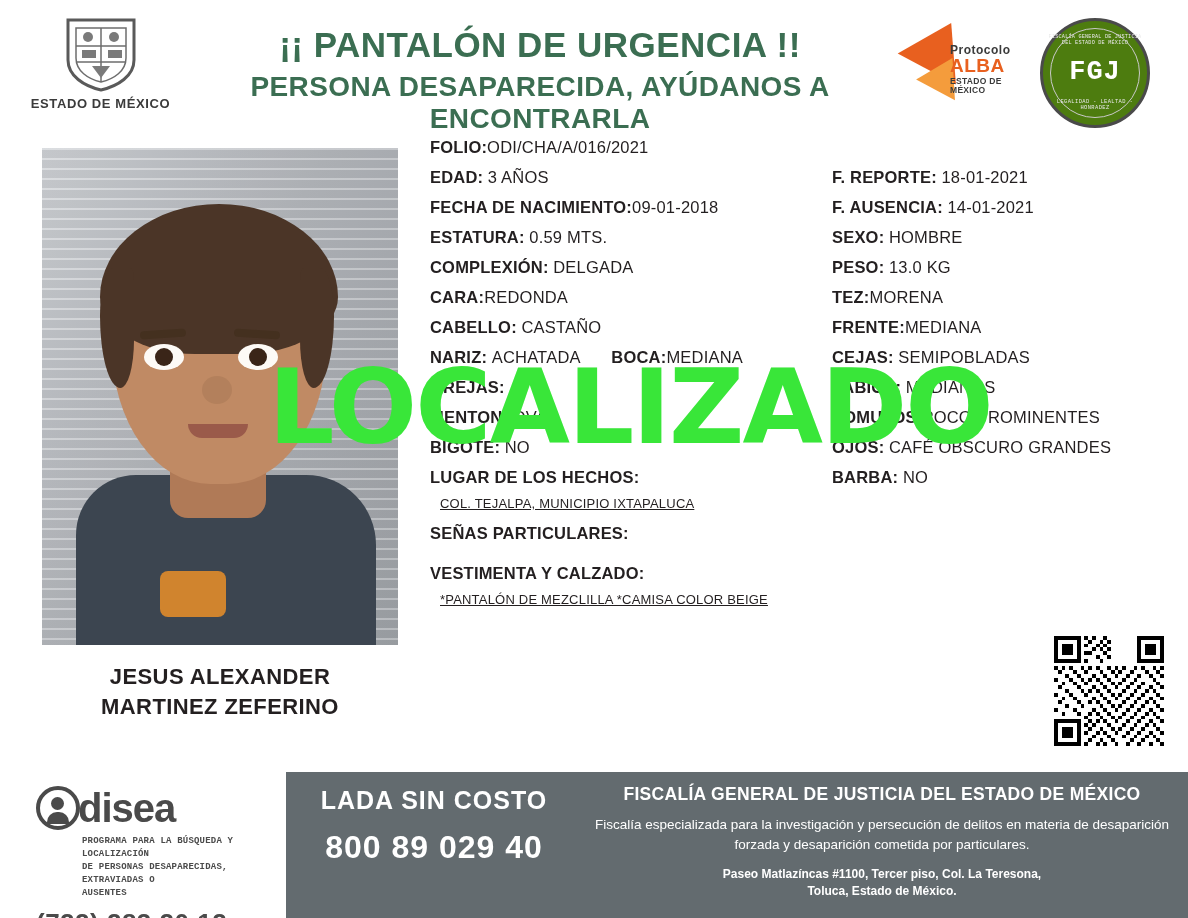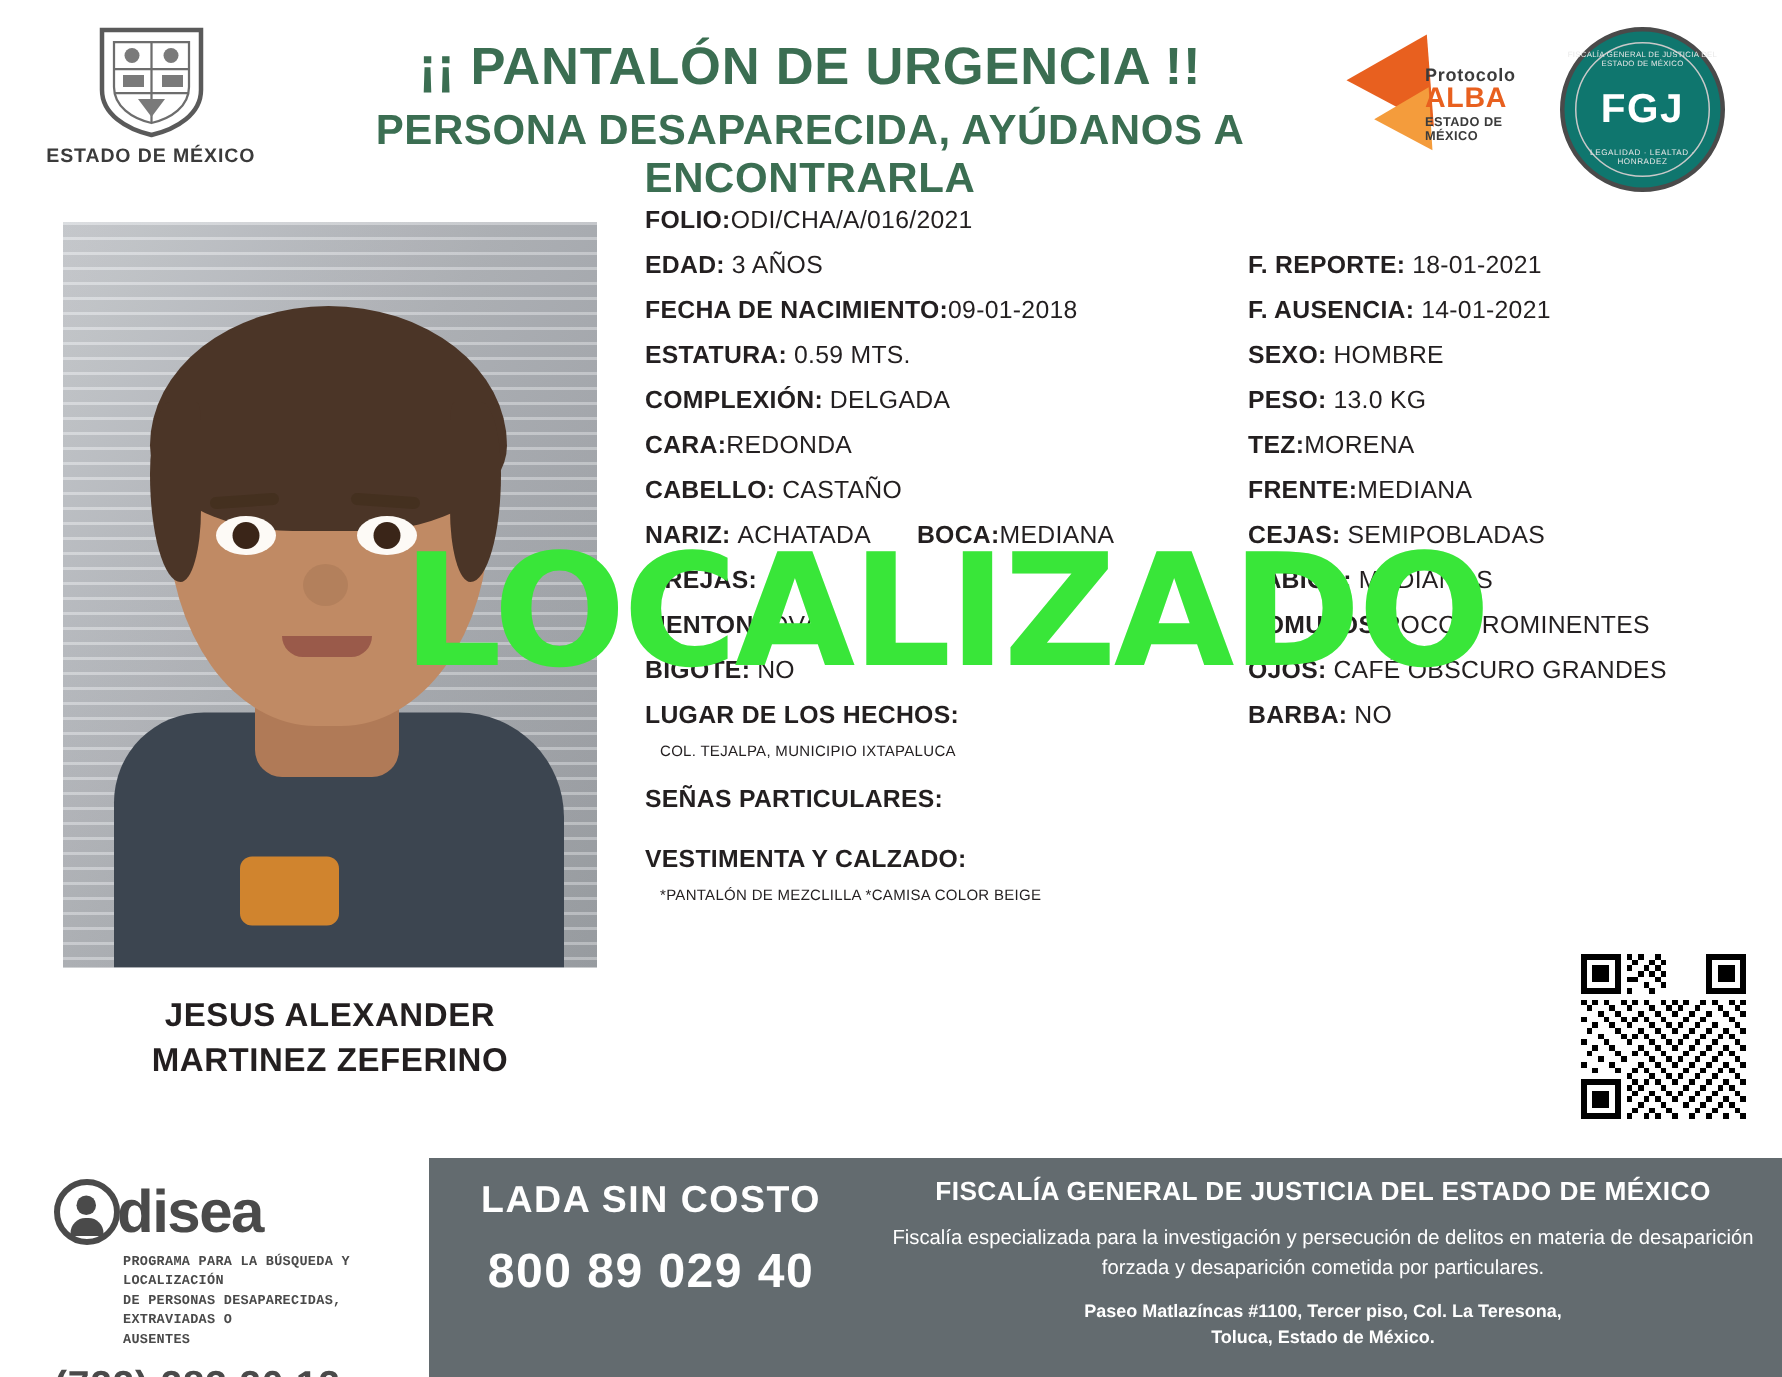--- a/index.html
+++ b/index.html
@@ -110,24 +110,25 @@
   .alba-logo .alba-t3 { font-size: 8.5px; font-weight: bold; margin-top: 2px; letter-spacing: 0.3px;}
 
   
   .fgj-seal {
     position: absolute;
     left: 1040px;
     top: 18px;
     width: 110px;
     height: 110px;
     border-radius: 50%;
-    background: #0f766e;
+    background: #4d7c0f;
     border: 3px solid #4a4a4a;
     color: #fff;
     box-sizing: border-box;
+    font-family: Liberation Mono, monospace;
   }
   .fgj-seal .ring {
     position: absolute;
     left: 7px; top: 7px; right: 7px; bottom: 7px;
     border-radius: 50%;
     border: 1px solid #c9c9c9;
   }
   .fgj-seal .fgj-top {
     position: absolute;
     top: 13px; left: 0; right: 0;
@@ -323,23 +324,24 @@
   .lbl {
     font-weight: bold;
     letter-spacing: 0.2px;
   }
   .val {
     font-weight: normal;
     letter-spacing: 0.2px;
   }
   .inline-2nd { margin-left: 26px; }
   .subline {
-    font-size: 10px;
+    font-size: 13px;
     letter-spacing: 0.2px;
     padding-left: 10px;
+    text-decoration: underline;
   }
   .blockrow { height: 28px; }
   .gap { height: 12px; }
 
   
   .localizado {
     position: absolute;
     left: 150px;
     top: 355px;
     width: 960px;

